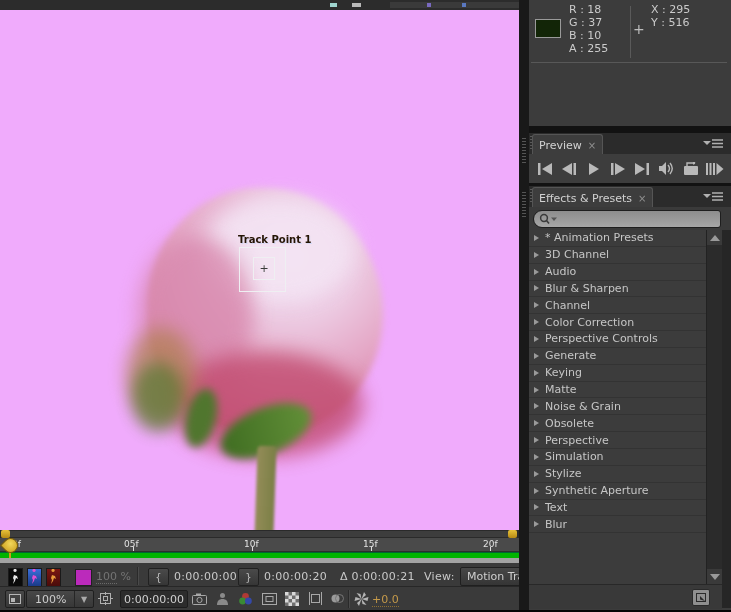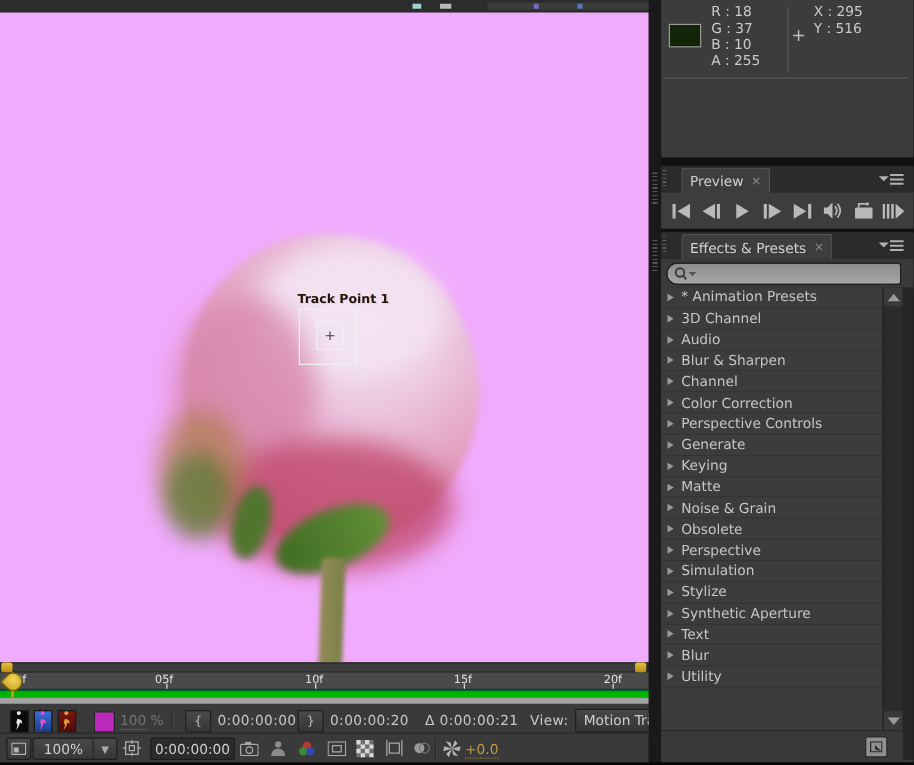--- a/index.html
+++ b/index.html
@@ -84,21 +84,21 @@
   .panel{position:absolute;left:0;width:202px;background:#3c3c3c;}
   .info{top:0;height:126px;}
   .info-swatch{position:absolute;left:6px;top:19px;width:24px;height:17px;border:1px solid #9a9a9a;}
   .info-line{position:absolute;font-size:11px;color:#cbcbcb;}
   .info-vdiv{position:absolute;left:101px;top:6px;width:1px;height:52px;background:#5a5a5a;}
   .info-hdiv{position:absolute;left:2px;top:62px;width:196px;height:1px;background:#585858;}
   .info-cross{position:absolute;left:104px;top:21px;font-size:14px;color:#bdbdbd;}
   .gap{position:absolute;left:0;width:202px;background:#121212;}
 
   .tabbar{position:absolute;left:0;top:0;width:202px;height:21px;background:#2b2b2b;border-bottom:1px solid #1f1f1f;}
-  .tab{position:absolute;left:16px;top:1px;height:20px;background:#3d3d3d;border:1px solid #555;border-bottom:none;
+  .tab{position:absolute;left:3px;top:1px;height:20px;background:#3d3d3d;border:1px solid #555;border-bottom:none;
        border-radius:3px 3px 0 0;display:flex;align-items:center;padding:0 6px;font-size:11px;color:#d2d2d2;gap:6px;}
   .tab .x{color:#8f8f8f;font-size:10px;}
   .pmenu{position:absolute;right:8px;top:5px;width:20px;height:11px;}
   .lgrip{position:absolute;left:1px;top:3px;width:3px;height:15px;
        background:repeating-linear-gradient(#5a5a5a 0 1px,transparent 1px 3px);}
 
   .preview{top:133px;height:50px;}
   .transport{position:absolute;left:0;top:21px;width:202px;height:29px;background:#3d3d3d;
        display:flex;align-items:center;justify-content:space-between;padding:0 6px;box-sizing:border-box;}
   .tbtn{width:20px;height:18px;display:flex;align-items:center;justify-content:center;}
@@ -468,24 +468,20 @@
             <span>Synthetic Aperture</span>
           </div>
         <div class="fx-row">
             <span class="tri"></span>
             <span>Text</span>
           </div>
         <div class="fx-row">
             <span class="tri"></span>
             <span>Blur</span>
           </div>
-        <div class="fx-row">
-            <span class="tri"></span>
-            <span>Utility</span>
-          </div>
       </div>
       <div class="scroll">
         <div class="sbtn up">
             <span class="sarr"></span>
           </div>
         <div class="sbtn down">
             <span class="sarr"></span>
           </div>
       </div>
       <div class="redge"></div>

